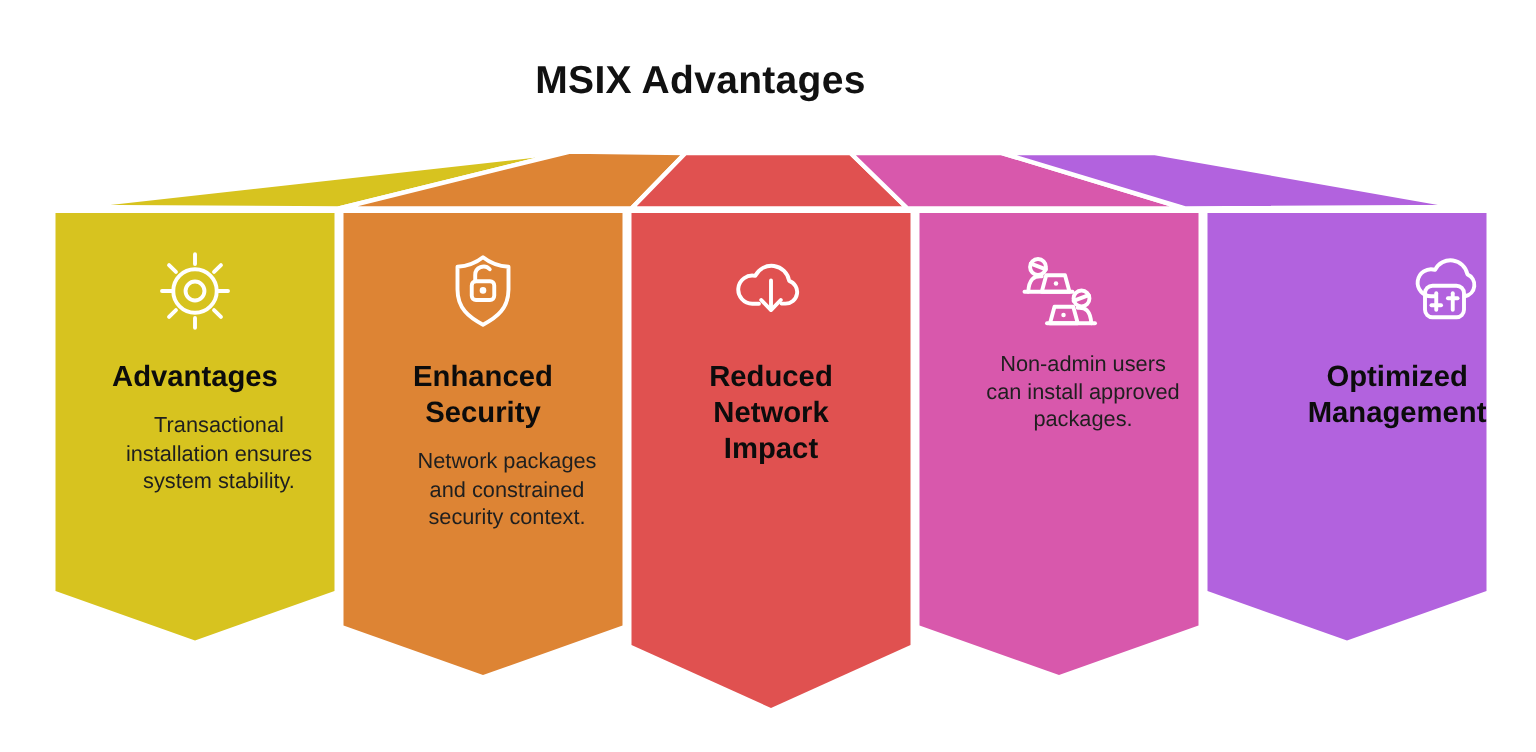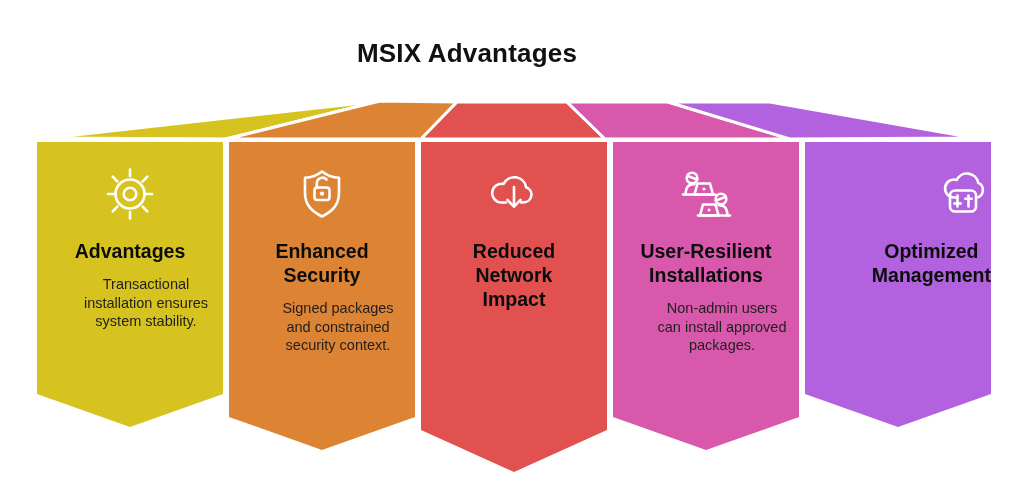--- a/index.html
+++ b/index.html
@@ -83,21 +83,21 @@
       <g class="ln">
         <path d="M28 5.5 C33 9.5 39.5 11.5 45 11.8 L45 27 C45 39.5 37.5 45.5 28 50.5 C18.5 45.5 11 39.5 11 27 L11 11.8 C16.5 11.5 23 9.5 28 5.5 Z"></path>
         <rect x="20.5" y="21.5" width="15" height="12.5" rx="2.8"></rect>
         <path d="M22.8 21.5 L22.8 17.3 A5.6 5.6 0 0 1 32.5 13.5"></path>
       </g>
       <circle class="dot" cx="28" cy="27.6" r="2.2"></circle>
     </svg>
   </div>
   <div class="banner-title">Enhanced
 Security</div>
-  <div class="banner-desc">Signed packages
+  <div class="banner-desc">Network packages
 and constrained
 security context.</div>
 </div>
 
 <div class="banner-content c3">
   <div class="banner-icon">
     <svg width="56" height="56" viewBox="0 0 56 56">
       <g class="ln">
         <path d="M20 36.5 h-4.5 a9.4 9.4 0 1 1 2 -18.6 a12 12 0 0 1 22.6 3.3 a7.8 7.8 0 0 1 -2.6 15.2 h-2.5"></path>
         <line x1="28" y1="21" x2="28" y2="40"></line>
@@ -120,22 +120,20 @@
           <path class="ln" d="M4.5 25.5 C5 17.5 8 14.8 13.5 15.2"></path>
           <path class="ln" d="M16.5 14.5 L29 14.5 L32 25.5 L13.5 25.5 Z"></path>
           <circle class="dot" cx="23" cy="20" r="1.5"></circle>
           <path class="ln" d="M2 25.5 H34"></path>
         </g>
       </defs>
       <use href="#person-laptop" transform="translate(3,3)"></use>
       <use href="#person-laptop" transform="translate(54,24) scale(-1,1)"></use>
     </svg>
   </div>
-  <div class="banner-title">User-Resilient
-Installations</div>
   <div class="banner-desc">Non-admin users
 can install approved
 packages.</div>
 </div>
 
 <div class="banner-content c5">
   <div class="banner-icon">
     <svg width="56" height="56" viewBox="0 0 56 56">
       <g class="ln">
         <path d="M22 31.5 h-2.5 a9 9 0 1 1 2.2 -17.6 a11.5 11.5 0 0 1 21.6 3 a7.7 7.7 0 0 1 -1.6 14.6"></path>

